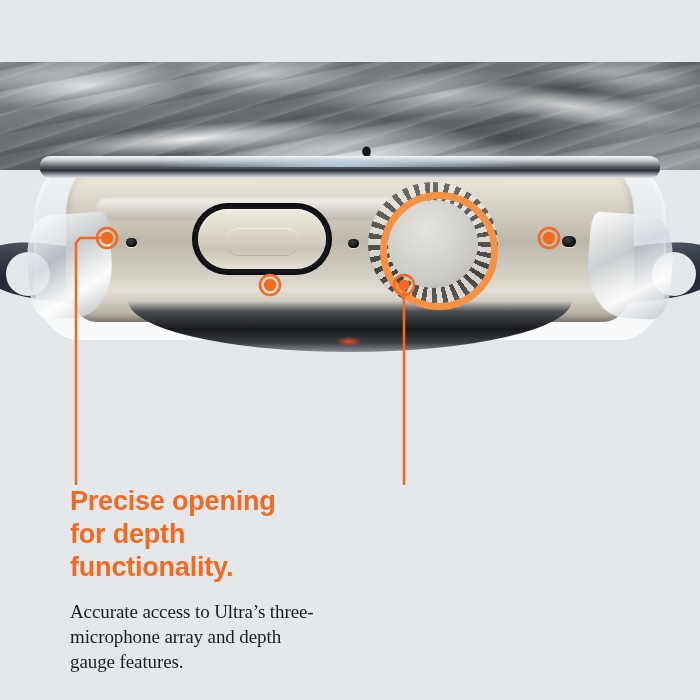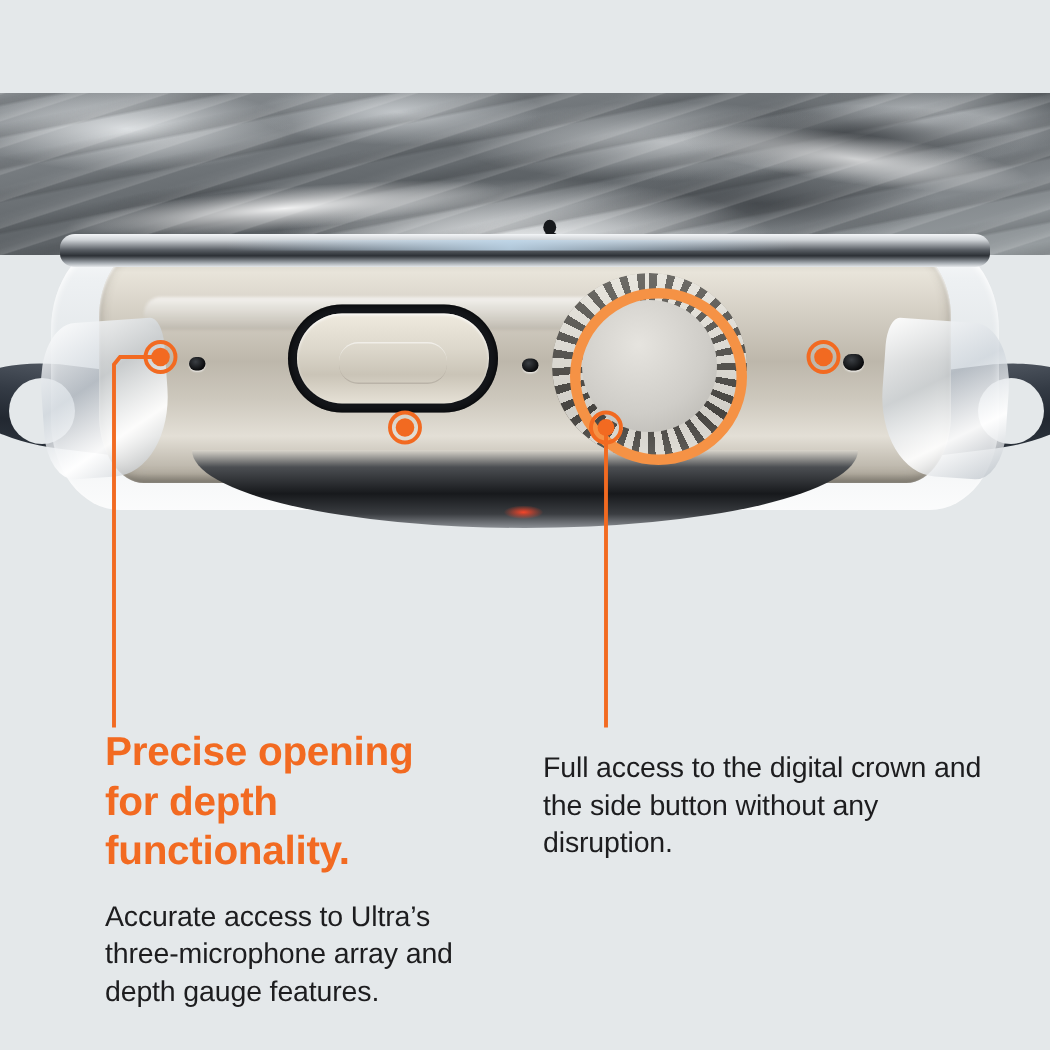--- a/index.html
+++ b/index.html
@@ -358,20 +358,21 @@
     letter-spacing: -.2px;
     color: #f26a21;
   }
   .body-copy {
     margin: 15px 0 0 0;
     font-size: 19px;
     line-height: 25px;
     font-weight: 400;
     letter-spacing: -.1px;
     color: #1d1d1f;
+    font-family: Liberation Serif, serif;
   }
 </style>
 </head>
 <body>
 
 <div id="page">
 
   <div class="photo-band">
     <div class="wave-base"></div>
     <div class="wave-streaks"></div>
@@ -453,18 +454,17 @@
   </svg>
 
   <div class="text-row">
 
     <div class="text-col col-left">
       <h2 class="headline"><span>Precise opening</span><br><span>for depth functionality.</span></h2>
       <p class="body-copy">Accurate access to Ultra’s three-microphone array and depth gauge features.</p>
     </div>
 
     <div class="text-col col-right">
-      <p class="body-copy">Full access to the digital crown and the side button without any disruption.</p>
     </div>
 
   </div>
 
 </div>
 
 </body></html>

